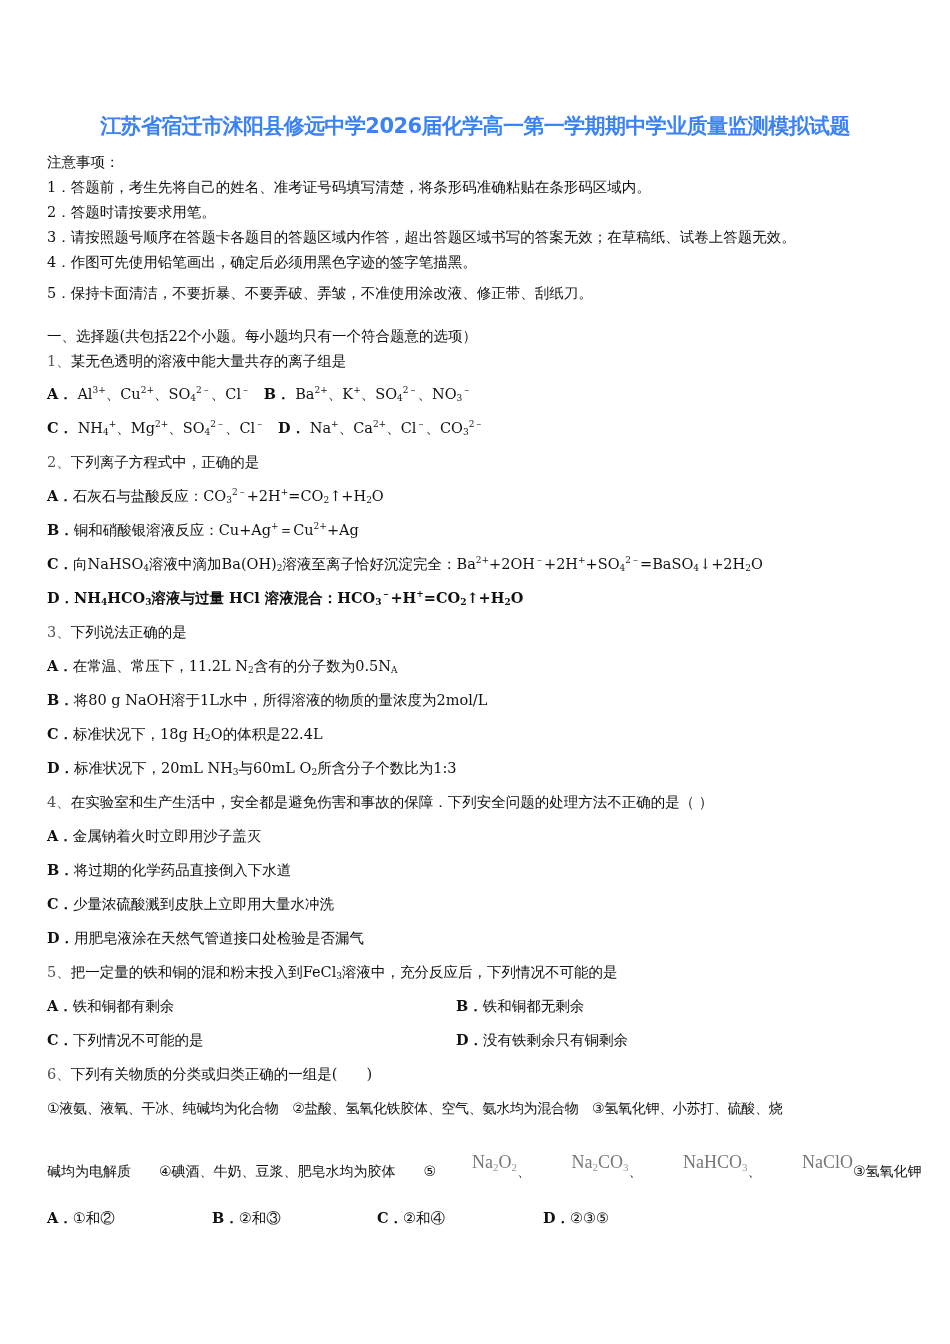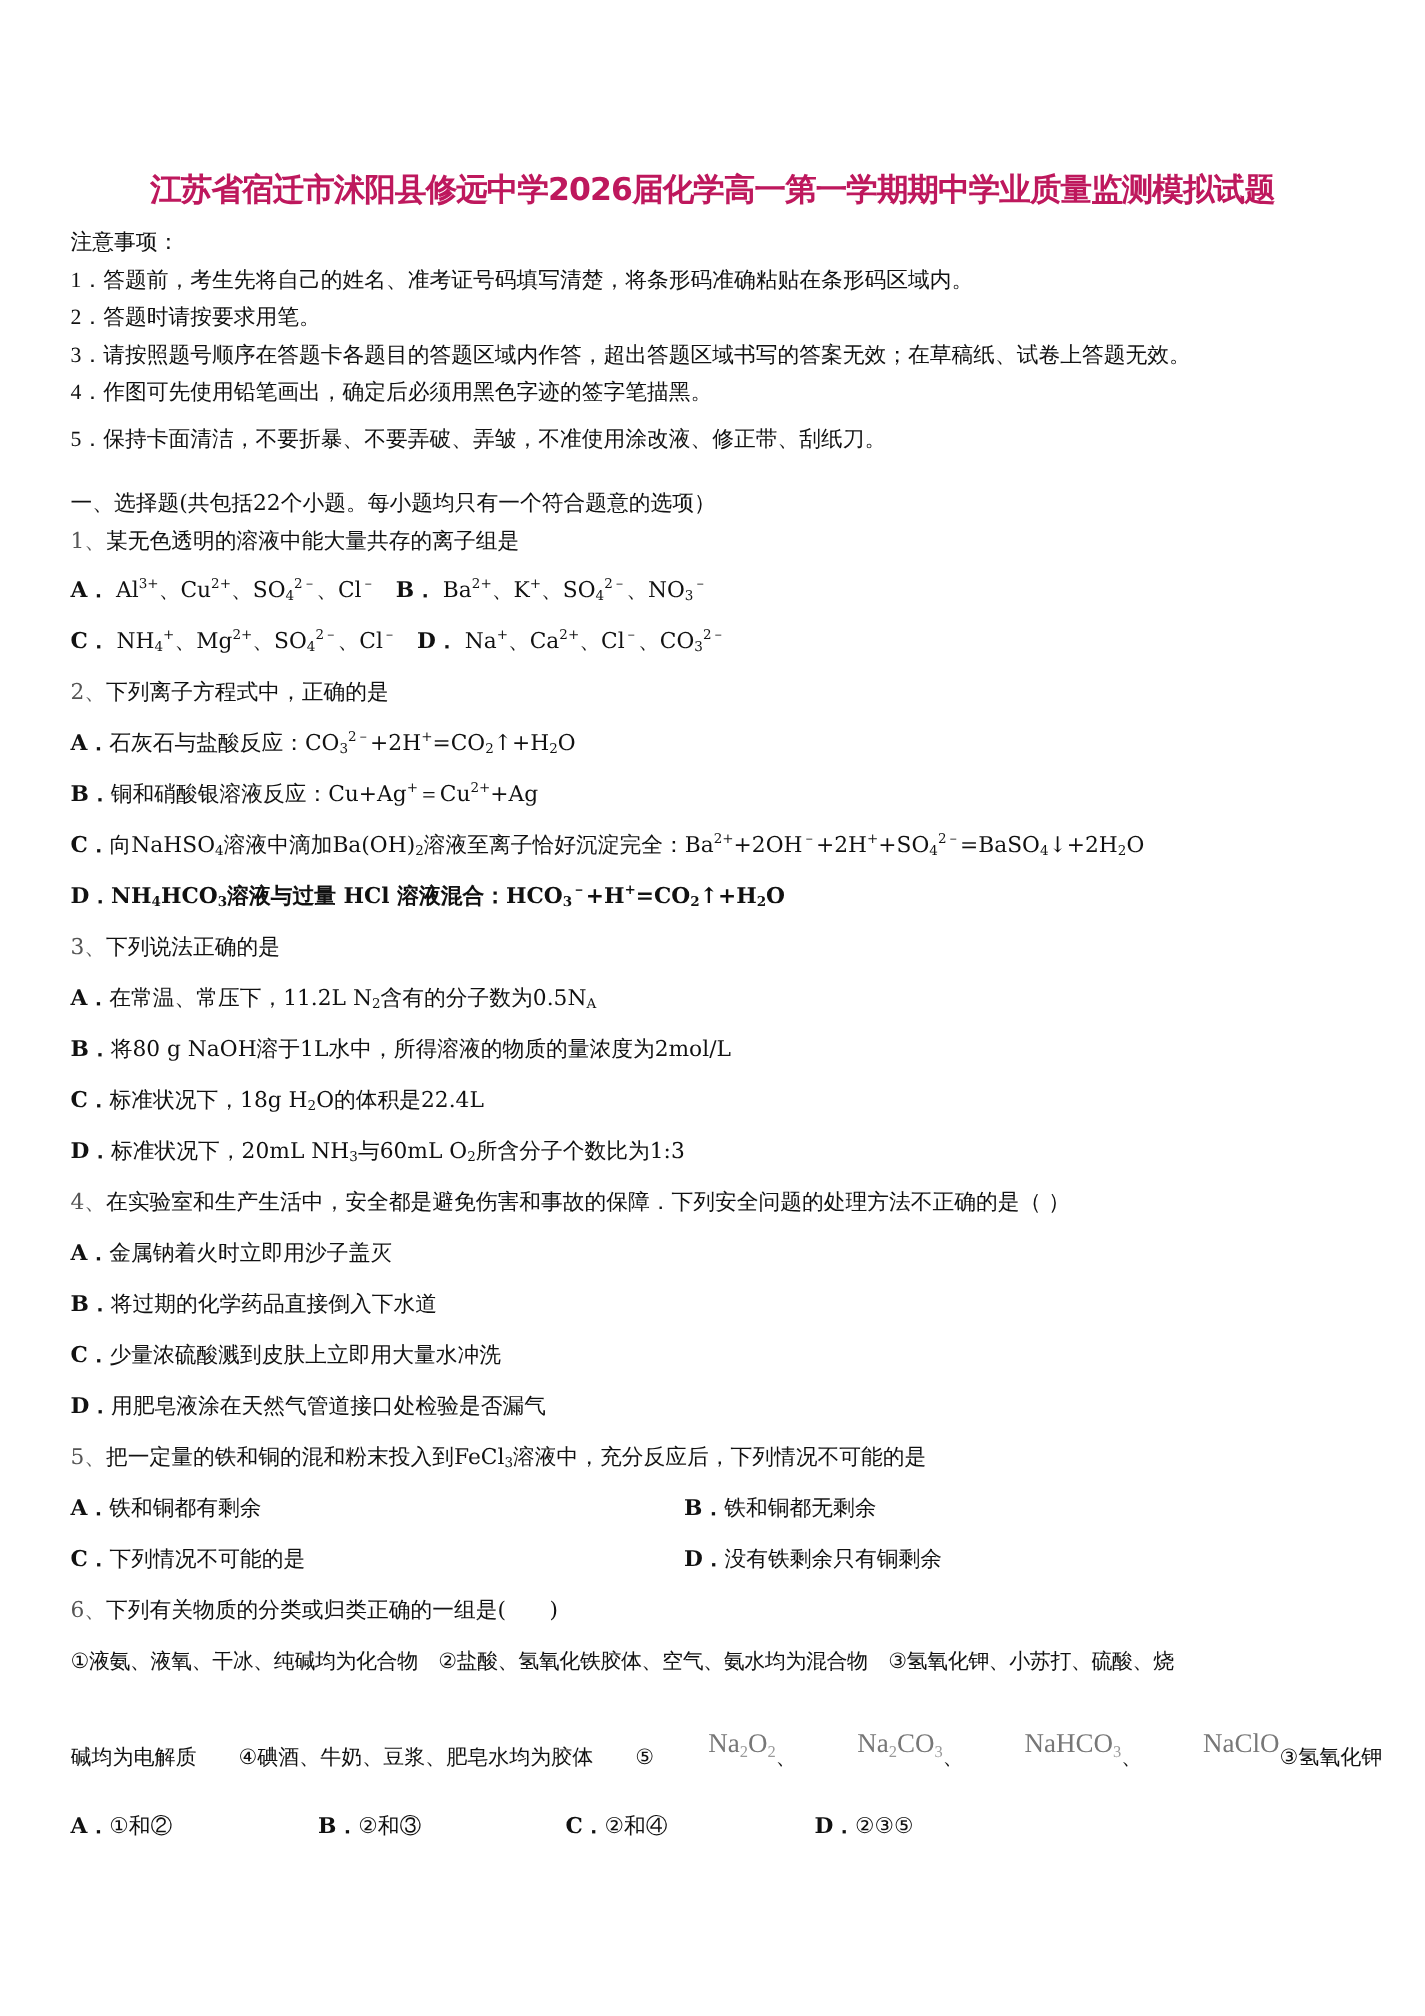--- a/index.html
+++ b/index.html
@@ -1,22 +1,22 @@
 <!DOCTYPE html>
 <html><head>
 <meta charset="utf-8">
 <style>
   html, body { margin:0; padding:0; background:#ffffff; }
   body { width:950px; height:1344px; position:relative; overflow:hidden;
          font-family:"DejaVu Serif", serif; color:#111; }
   .title { position:absolute; left:0; top:112px; width:950px; text-align:center;
            font-family:"DejaVu Sans", sans-serif; font-weight:bold; font-size:21px;
-           letter-spacing:-0.6px; color:#be185d; }
+           letter-spacing:-0.6px; color:#3b82f6; }
   .line { position:absolute; left:47px; font-size:14.5px; white-space:nowrap; line-height:20px; }
-  .note { font-size:14.5px;font-family:Liberation Serif, serif; }
+  .note { font-size:14.5px; }
   .lbl { font-weight:bold; font-family:"DejaVu Serif", serif; }
   .qn { color:#555; }
   sup, sub { font-size:9px; line-height:0; }
   sup { vertical-align:6px; }
   sub { vertical-align:-2px; }
   .bold { font-weight:bold;text-align:center; }
   .formula { font-family:"Liberation Serif", serif; color:#777; font-size:18px; position:relative; top:-8px;margin-left:36px; }
   .formula sub { font-size:11px; color:#999; vertical-align:-3px; }
   .col2 { position:absolute; left:378px;margin-left:31px; }
 </style>

